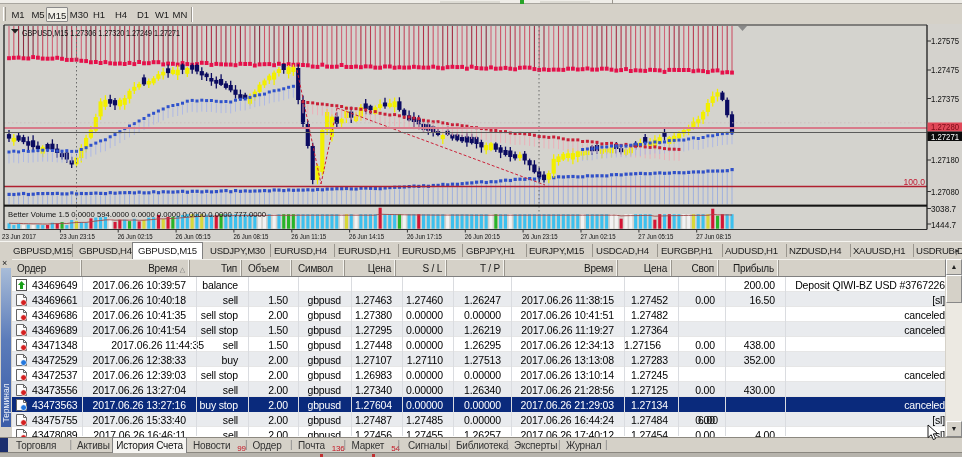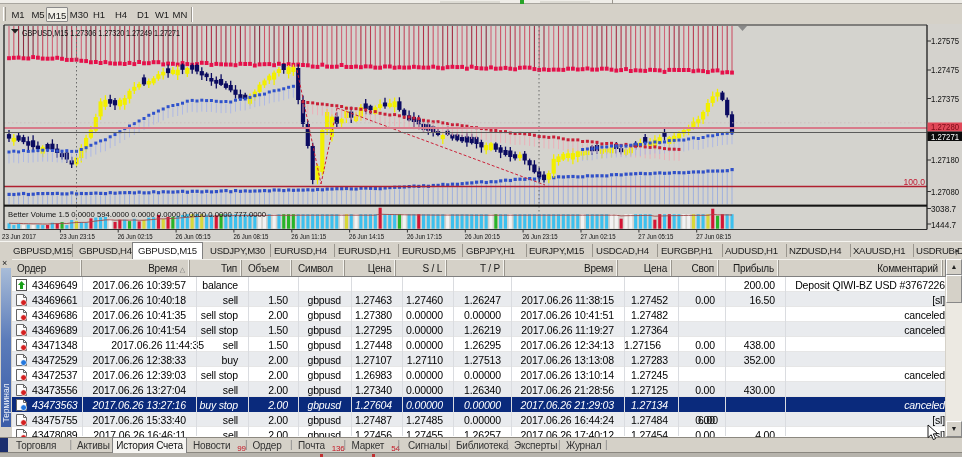--- a/index.html
+++ b/index.html
@@ -36,21 +36,21 @@
 .thead { position:absolute; left:12px; top:259px; width:934px; height:18px;
   background:#d5d1c8; border:1px solid #808080; border-left:none;
   border-top:1px solid #f2f1ec; }
 .hcell { position:absolute; top:0; height:16px; font-size:10px; letter-spacing:-0.2px; color:#1a1a1a;
   line-height:17px; border-right:1px solid #9a968e;
   box-shadow:inset -1px 0 0 #f4f3ee; }
 .trow { position:absolute; left:12px; width:933px; height:15px; background:#fff;
   box-shadow:inset 0 -1px 0 #e6e6e6;
   font-size:10.5px; letter-spacing:-0.15px; color:#000; }
 .trow.alt { background:#e9ebee; }
-.trow.sel { background:#0a2a7c; color:#fff; box-shadow:none;font-style:italic; }
+.trow.sel { background:#0a2a7c; color:#fff; box-shadow:none; }
 .trow .c { position:absolute; top:1px; height:14px; line-height:14px;
   padding-right:4px; }
 .tbl-bg { position:absolute; left:12px; top:277px; width:933px; height:159px;
   background:#fff; }
 .tgrid { position:absolute; left:0px; top:277px; width:933px; height:159px;
   pointer-events:none; z-index:5; }
 
 .sbar { position:absolute; left:946px; top:259px; width:16px; height:178px;
   background:#ece9e2; }
 .sbtn { position:absolute; left:0; width:16px; height:16px; background:#d5d1c8;
@@ -1603,21 +1603,20 @@
       <div class="hcell" style="left:184px;width:46px;text-align:right;padding-right:4px">Тип</div>
       <div class="hcell" style="left:236px;width:44px;text-align:right;padding-right:20px">Объем</div>
       <div class="hcell" style="left:286px;width:47px;text-align:right;padding-right:20px">Символ</div>
       <div class="hcell" style="left:339px;width:45px;text-align:right;padding-right:4px">Цена</div>
       <div class="hcell" style="left:390px;width:45px;text-align:right;padding-right:4px">S / L</div>
       <div class="hcell" style="left:441px;width:52px;text-align:right;padding-right:4px">T / P</div>
       <div class="hcell" style="left:499px;width:107px;text-align:right;padding-right:4px">Время</div>
       <div class="hcell" style="left:612px;width:48px;text-align:right;padding-right:4px">Цена</div>
       <div class="hcell" style="left:666px;width:41px;text-align:right;padding-right:4px">Своп</div>
       <div class="hcell" style="left:713px;width:54px;text-align:right;padding-right:4px">Прибыль</div>
-      <div class="hcell" style="left:773px;width:158px;text-align:right;padding-right:4px">Комментарий</div>
     </div>
     <div class="trow" style="top:277.0px">
       <svg width="11" height="12" viewBox="0 0 11 12" style="position:absolute;left:4px;top:1.5px">
         <rect x="0.5" y="0.5" width="10" height="11" fill="#fff" stroke="#555"></rect>
         <path d="M5.5 2 L9 6 L7 6 L7 10 L4 10 L4 6 L2 6 Z" fill="#18a018"></path>
       </svg>
       <div class="c" style="left:20px;width:50px;text-align:left">43469649</div>
       <div class="c" style="left:70px;width:108px;text-align:right">2017.06.26 10:39:57</div>
       <div class="c" style="left:184px;width:46px;text-align:right">balance</div>
       <div class="c" style="left:236px;width:44px;text-align:right"></div>

